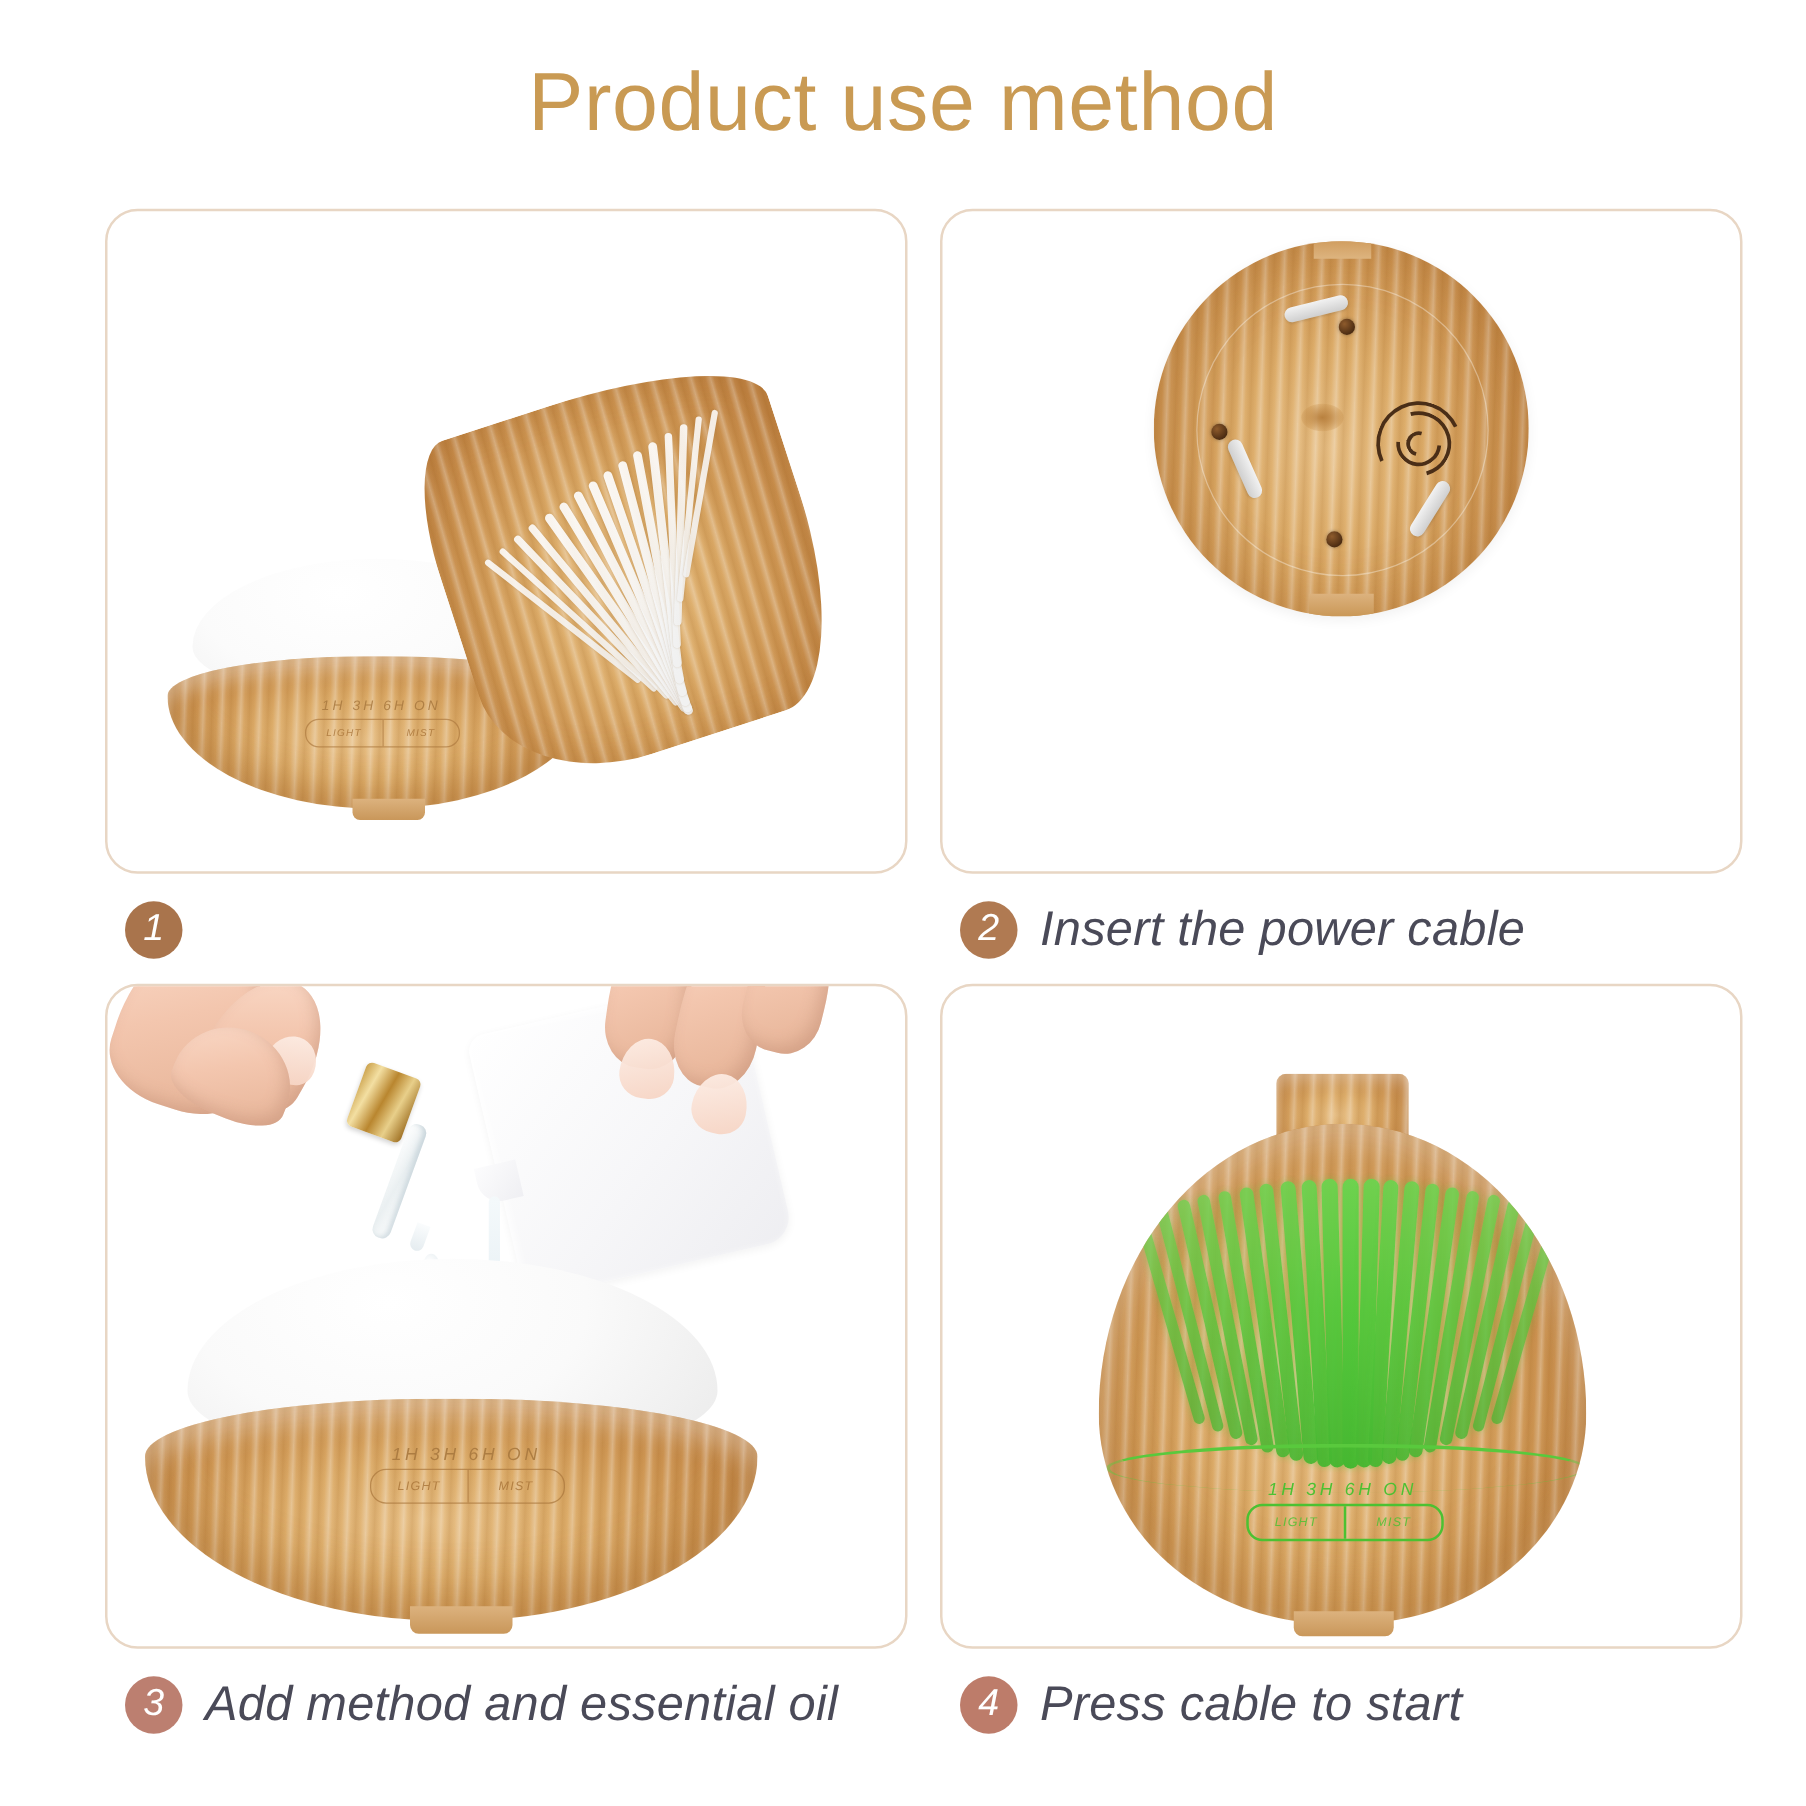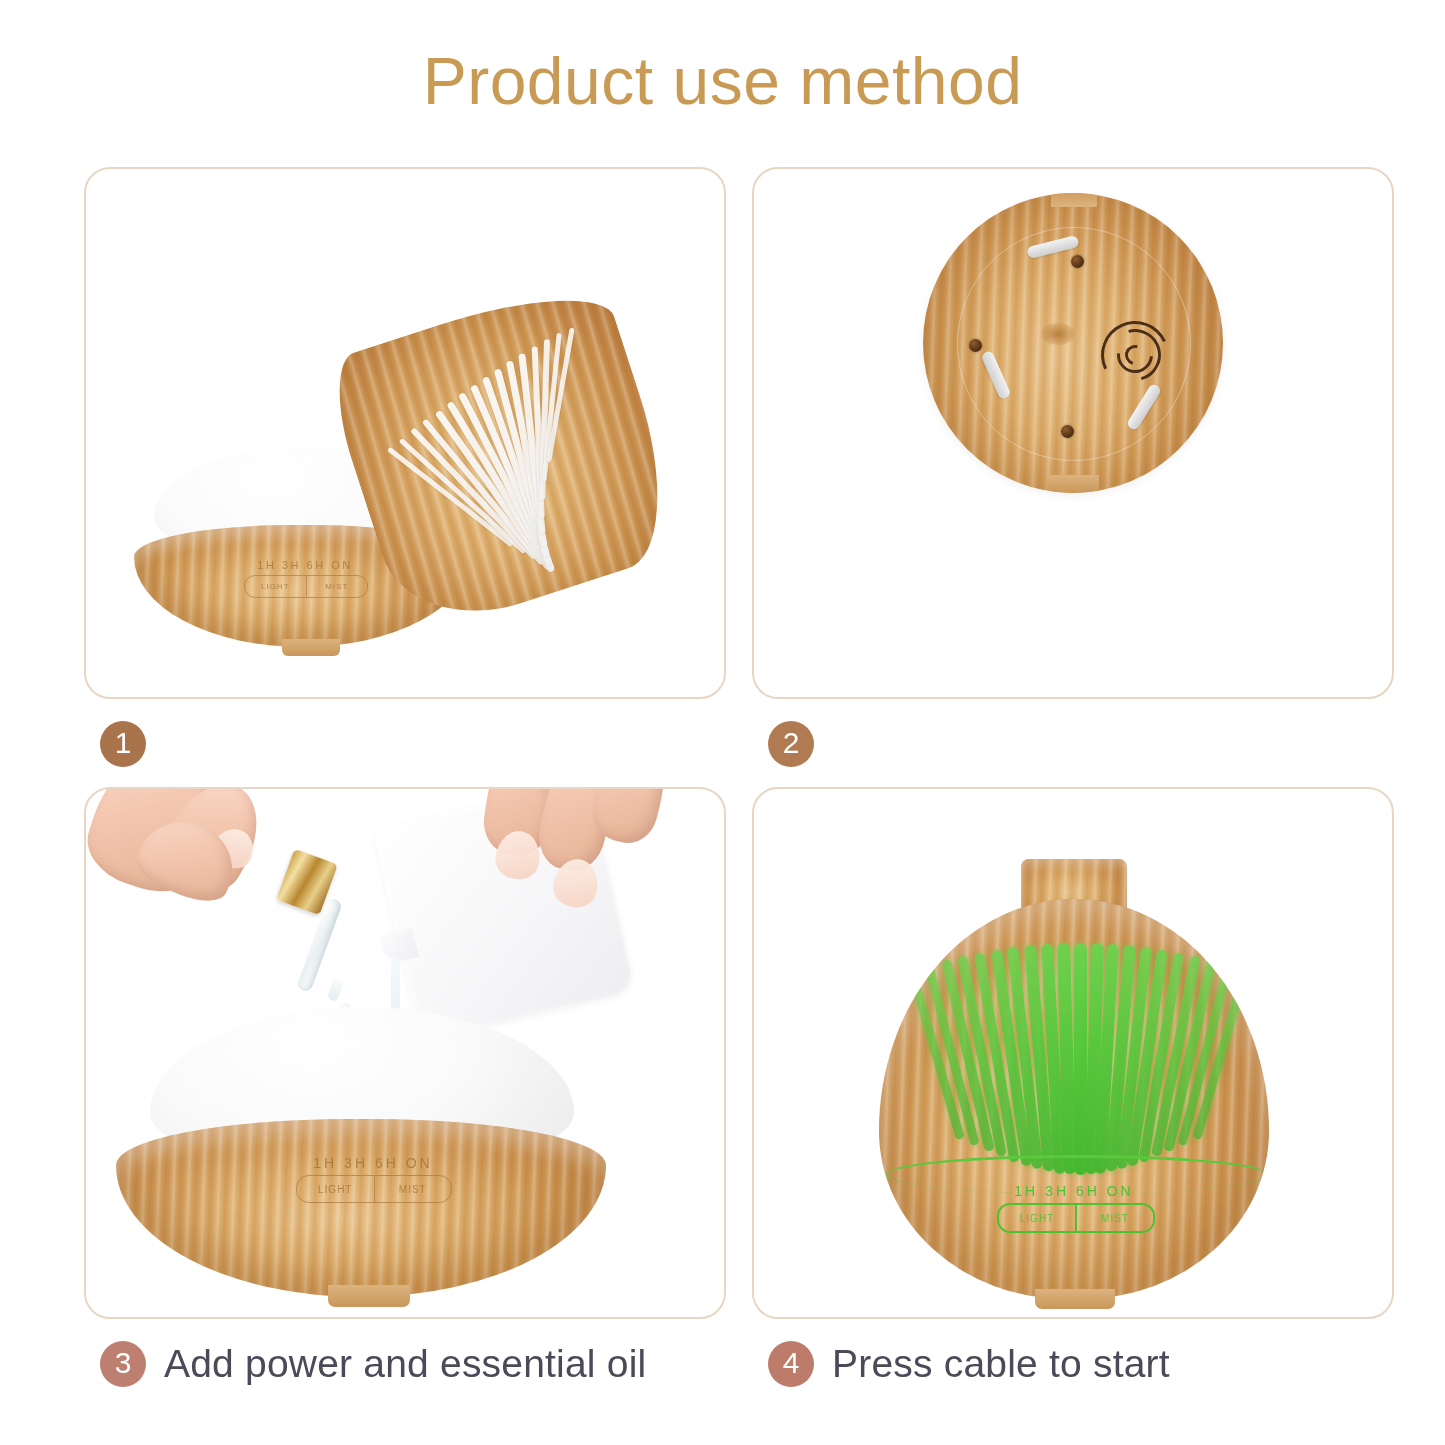--- a/index.html
+++ b/index.html
@@ -12,21 +12,21 @@
 
   
   .title{
     position:absolute;left:0;top:16px;width:1445px;text-align:center;
     font-size:66px;font-weight:400;letter-spacing:.5px;
     color:#c99a53;
     font-family:"Liberation Sans", sans-serif;
   }
 
   
-  .grid{position:absolute;left:84px;top:140px;width:1285px;height:1270px;}
+  .grid{position:absolute;left:84px;top:140px;width:1285px;height:1270px;font-style:italic;}
   .step{position:absolute;width:638px;}
   .step.c0{left:0;}
   .step.c1{left:668px;}
   .step.r0{top:0;}
   .step.r1{top:620px;}
 
   .card{
     position:relative;width:638px;height:528px;
     border:2px solid #e8d6c4;border-radius:26px;background:#fff;
     overflow:hidden;
@@ -353,20 +353,21 @@
             <div class="p2-foot" style="left:48px;top:176px;width:50px;transform:rotate(66deg);"></div>
             <div class="p2-foot" style="left:196px;top:208px;width:50px;transform:rotate(-58deg);"></div>
 
             <div class="p2-tabtop" style="left:128px;top:-2px;"></div>
             <div class="p2-tab" style="left:124px;top:282px;"></div>
           </div>
         </div>
       </div>
       <div class="caption">
         <div class="badge" style="background: rgb(176, 122, 82);">2</div>
+        <div class="captxt">Insert the power cable</div>
       </div>
     </div>
 
     <div class="step c0 r1">
       <div class="card" style="border-color: rgb(232, 214, 196);">
         <div class="stage">
 
           <div class="p3-hand1">
             <div class="finger skin" style="left:0px;top:-40px;width:118px;height:140px;transform:rotate(18deg);"></div>
             <div class="finger skin" style="left:74px;top:-8px;width:86px;height:108px;transform:rotate(30deg);"></div>
@@ -399,21 +400,21 @@
                 <span>LIGHT</span>
                 <span>MIST</span>
               </div>
             </div>
           </div>
 
         </div>
       </div>
       <div class="caption">
         <div class="badge" style="background: rgb(188, 127, 112);">3</div>
-        <div class="captxt">Add power and essential oil</div>
+        <div class="captxt">Add method and essential oil</div>
       </div>
     </div>
 
     <div class="step c1 r1">
       <div class="card" style="border-color: rgb(232, 214, 196);">
         <div class="stage">
           <div class="p4">
             <div class="p4-neck wood-base"></div>
             <div class="p4-body wood-base">
               <div class="p4-slots" id="p4slots">

